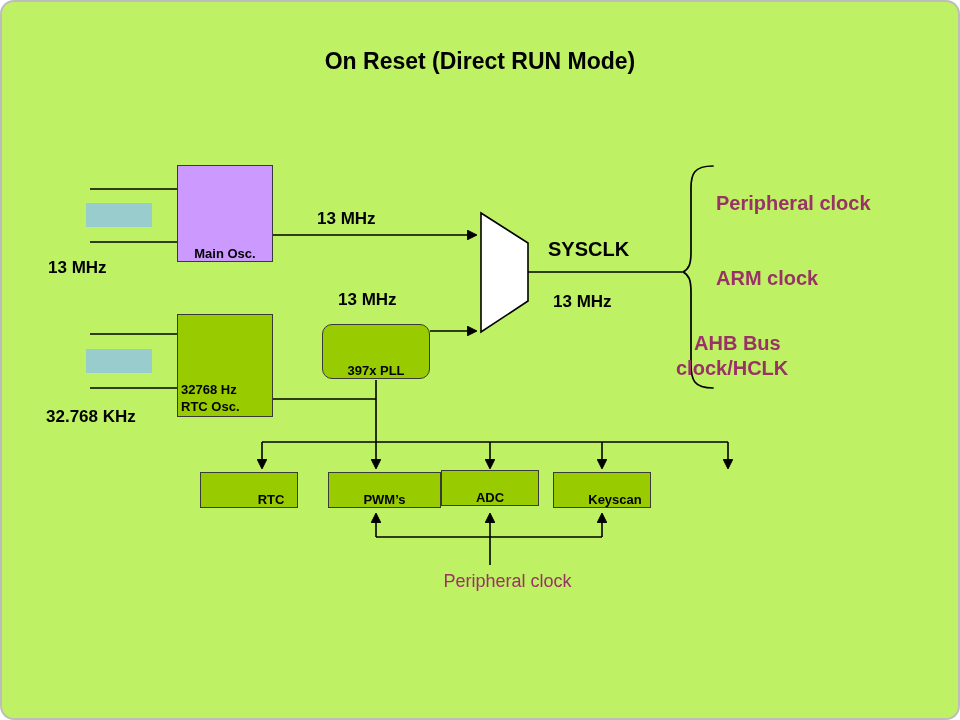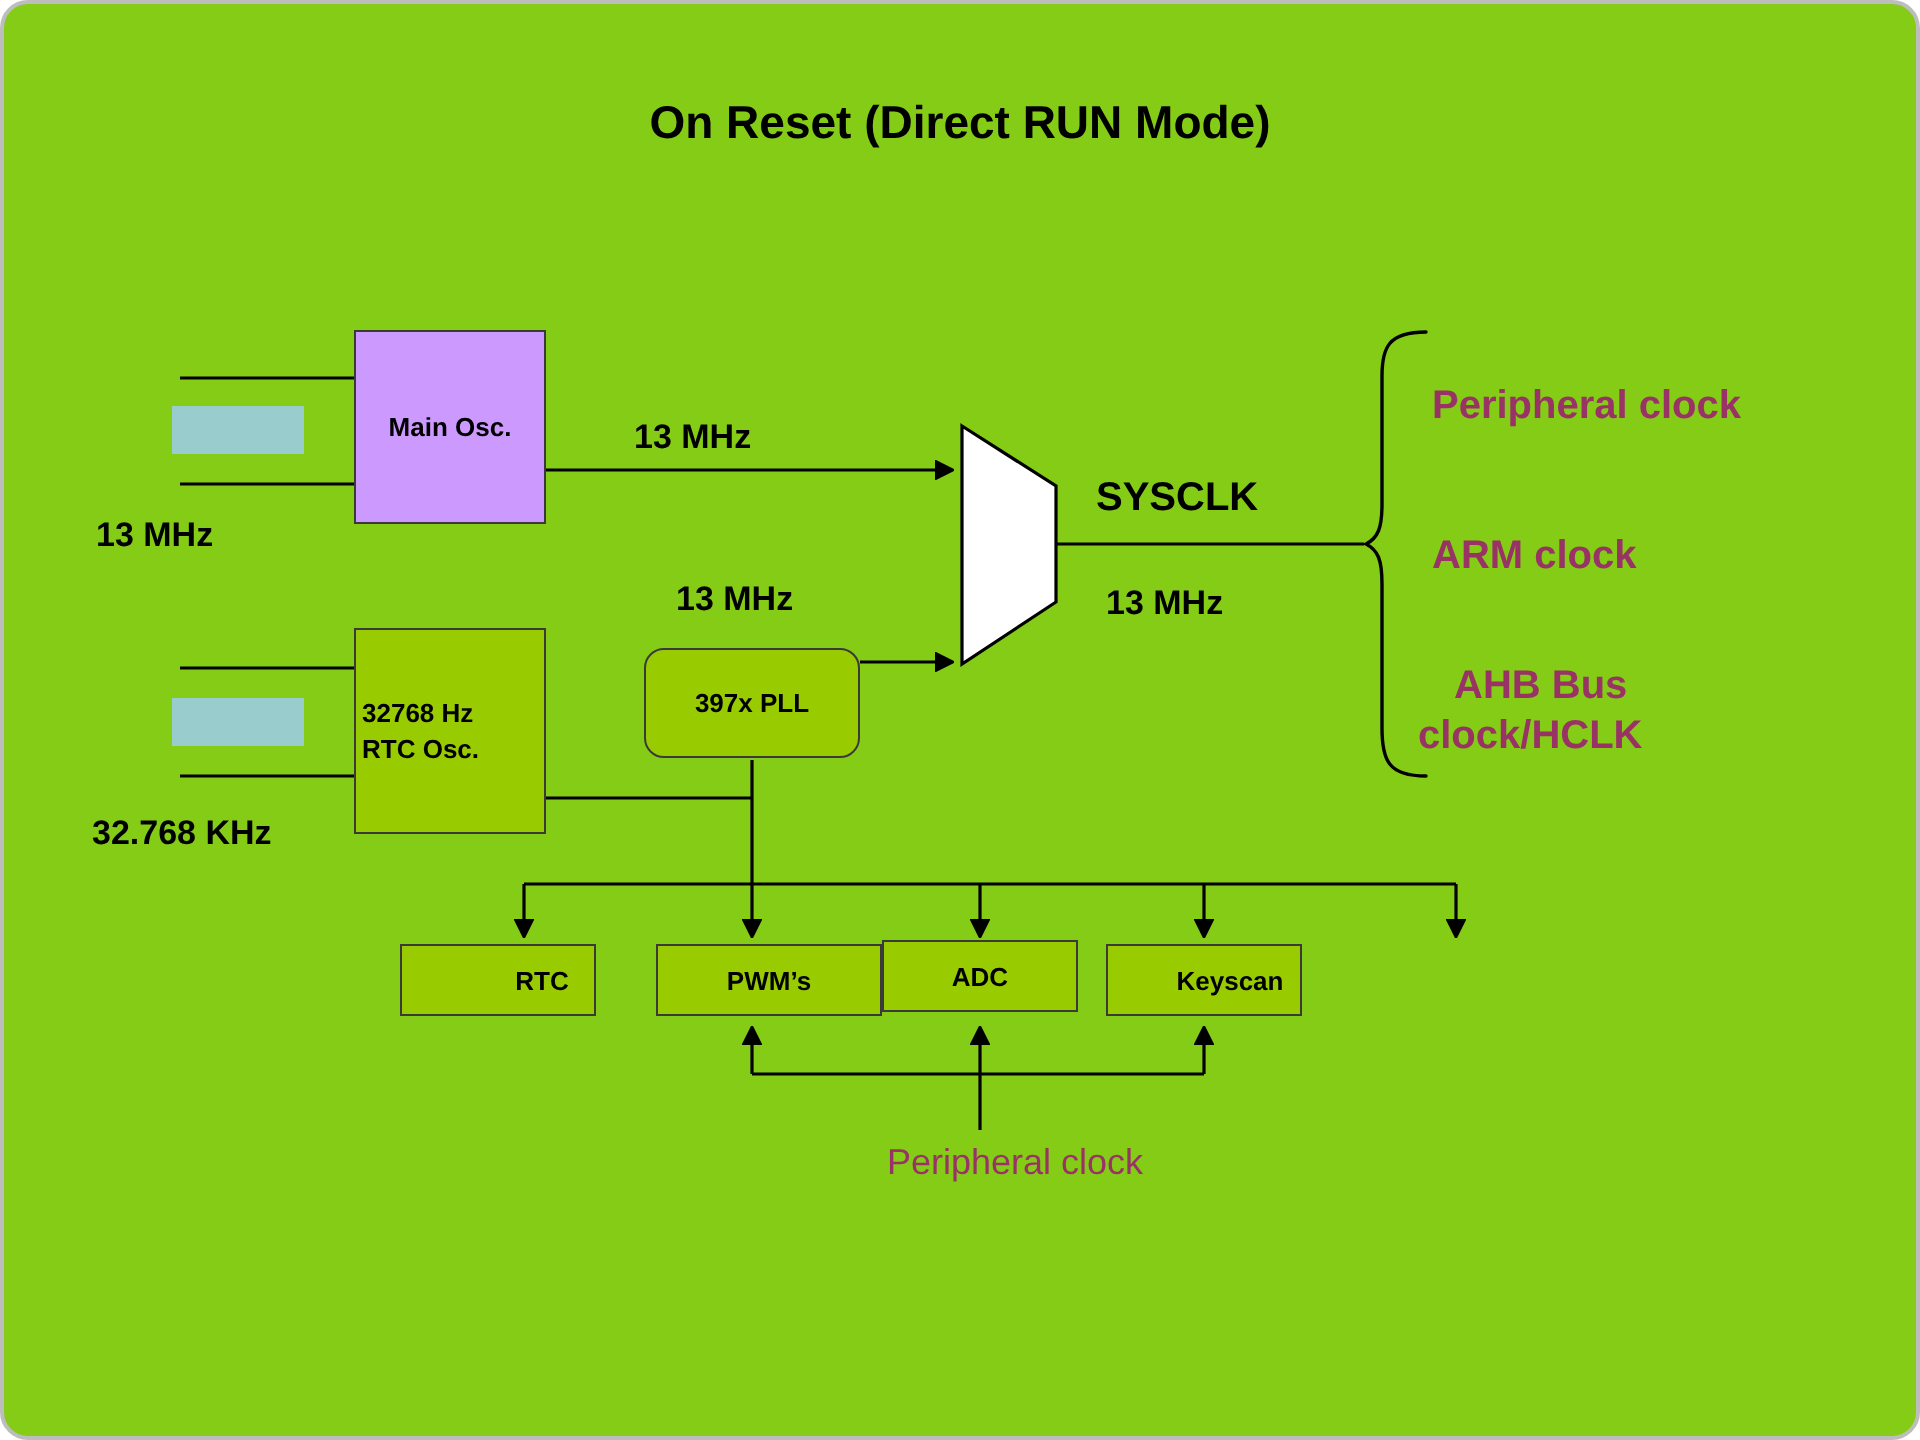--- a/index.html
+++ b/index.html
@@ -1,24 +1,24 @@
 <!DOCTYPE html>
 <html><head>
 <meta charset="utf-8">
 <style>
   html,body { margin:0; padding:0; background:#ffffff; font-family:"Liberation Sans", sans-serif; }
   .slide {
-    position:relative; width:960px; height:720px; background:#84cc16;
+    position:relative; width:960px; height:720px; background:#bef264;
     border:2px solid #bdbdbd; border-radius:14px; box-sizing:border-box; overflow:hidden;
   }
   .layer { position:absolute; left:0; top:0; width:960px; height:720px; }
   .title { position:absolute; top:46px; left:0; width:100%; text-align:center; font-weight:bold; font-size:23px; color:#000; }
   .box {
     position:absolute; box-sizing:border-box; border:1px solid #3a3a3a;
-    display:flex; align-items:center; justify-content:center;
+    display:flex; align-items:flex-end; justify-content:center;
     font-weight:bold; font-size:13px; color:#000; text-align:center;
   }
   .purple { background:#CC99FF; }
   .green  { background:#99CC00; }
   .rtc-text { text-align:left; line-height:1.35; }
   .lbl { position:absolute; font-weight:bold; font-size:17px; color:#000; white-space:nowrap; }
   .lbl-sm { font-size:20px; }
   .clk { position:absolute; color:#993366; font-weight:bold; font-size:20px; white-space:nowrap; line-height:1.25; }
   .clk-bottom { position:absolute; color:#993366; font-weight:normal; font-size:18px; text-align:center; }
   svg { position:absolute; left:0; top:0; }
@@ -105,21 +105,21 @@
   <div class="lbl lbl-sm" style="left:546px; top:236px;">SYSCLK</div>
 
   <div class="lbl" style="left:551px; top:290px;">13 MHz</div>
 
   <div class="lbl" style="left:44px; top:405px;">32.768 KHz</div>
 
   <div class="clk" style="left:714px; top:189px;">Peripheral clock</div>
 
   <div class="clk" style="left:714px; top:264px;">ARM clock</div>
 
-  <div class="clk" style="left:707px; top:329px;">
+  <div class="clk" style="left:674px; top:329px;">
     <div style="margin-left:18px;">AHB Bus</div>
     <div>clock/HCLK</div>
   </div>
 
   <div class="box green" style="left:198px; top:470px; width:98px; height:36px;padding-left:44px;">
     <span>RTC</span>
   </div>
   <div class="box green" style="left:326px; top:470px; width:113px; height:36px;">
     <span>PWM’s</span>
   </div>

